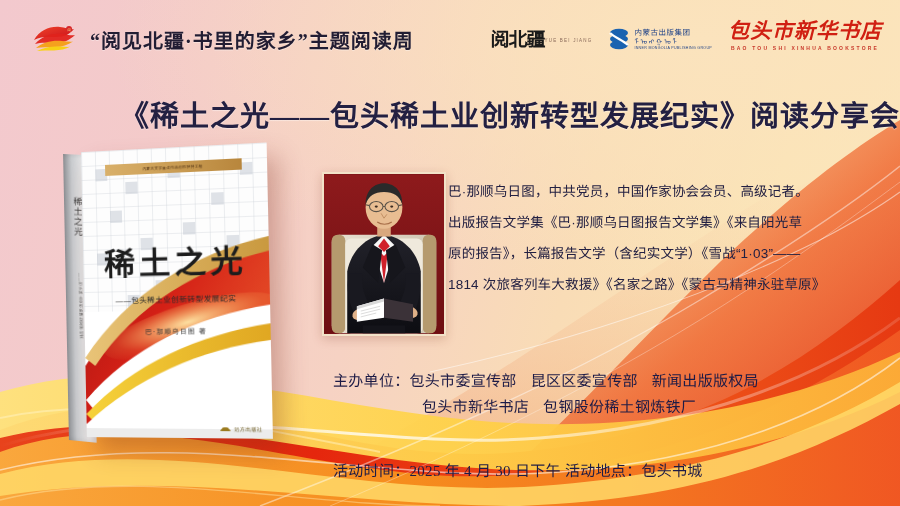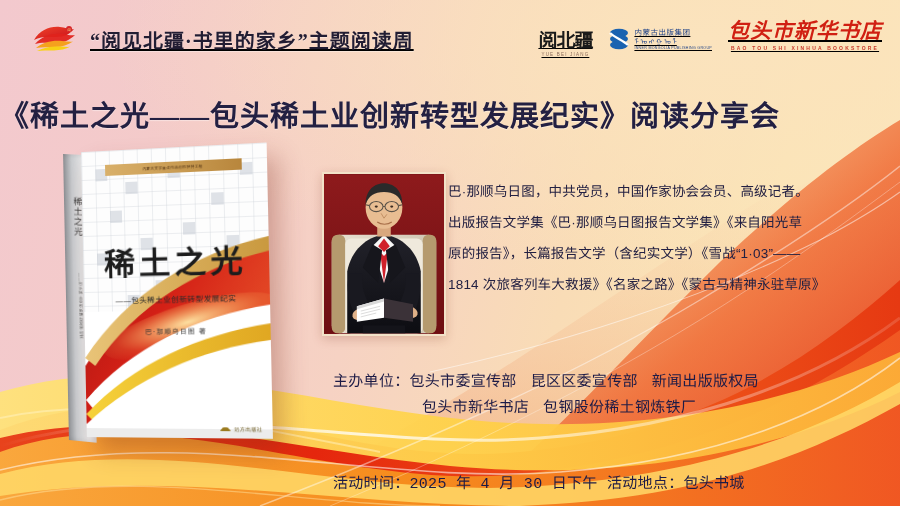--- a/index.html
+++ b/index.html
@@ -20,35 +20,34 @@
   }
 
   
   .bg-waves { position:absolute; left:0; top:0; width:900px; height:506px; }
 
   
   .header {
     position:absolute; left:0; top:0; width:900px; height:78px;
     display:flex; align-items:center; justify-content:space-between;
     padding:0 14px 0 32px;
-    text-decoration:underline;
   }
   .header-left { display:flex; align-items:center; gap:10px; }
   .flag-icon { width:48px; height:30px; flex:0 0 auto; }
   .theme-week {
     font-family:"Liberation Serif","DejaVu Serif",serif;
     font-size:20px; font-weight:bold; color:#221d33;
     letter-spacing:1px; white-space:nowrap;
     text-shadow:0 1px 0 rgba(255,255,255,.35);
   }
 
   .header-right { display:flex; align-items:center; gap:16px; padding-right:4px; }
   .logo { display:flex; align-items:center; height:36px; }
 
-  .logo-ybj { display:flex; flex-direction:column; align-items:center; justify-content:flex-end; }
+  .logo-ybj { display:flex; flex-direction:row; align-items:center; justify-content:flex-end; }
   .logo-ybj .zh {
     font-family:"Liberation Serif","DejaVu Serif",serif;
     font-size:19px; font-weight:bold; color:#1a1a1a; letter-spacing:-1px; line-height:1;
   }
   .logo-ybj .py { font-size:4.5px; color:#8a6a5a; letter-spacing:1.2px; margin-top:2px; }
 
   .logo-nmg { display:flex; align-items:center; gap:4px; }
   .nmg-mark { width:22px; height:24px; flex:0 0 auto; }
   .nmg-text { display:flex; flex-direction:column; justify-content:center; }
   .nmg-text .zh { font-size:7.5px; color:#1b3f86; letter-spacing:.5px; line-height:1.25; white-space:nowrap; }
@@ -59,21 +58,21 @@
   .logo-xh .zh {
     font-family:"Liberation Serif","DejaVu Serif",serif;
     font-size:21px; font-weight:bold; font-style:italic; color:#d01f12;
     letter-spacing:1px; line-height:1; white-space:nowrap;
   }
   .logo-xh .en { font-size:5px; font-weight:bold; color:#c8392b; letter-spacing:2.2px; margin-top:3px; white-space:nowrap; }
 
   
   .main-title {
     position:absolute; left:0; top:92px; width:900px;
-    text-align:left;
+    text-align:right;
     font-family:"Liberation Serif","DejaVu Serif",serif;
     font-size:29px; font-weight:bold; color:#232042;
     letter-spacing:1px; white-space:nowrap;
     text-shadow:0 1px 1px rgba(255,255,255,.4);
   }
 
   
   .book-wrap { position:absolute; left:62px; top:152px; width:230px; height:290px; }
 
   .book {
@@ -165,22 +164,22 @@
   .org {
     position:absolute; left:333px; top:368px; width:560px;
     font-family:"Liberation Sans","DejaVu Sans",sans-serif;
     font-size:15px; color:#1d1b46; line-height:26px; letter-spacing:.3px;
     white-space:nowrap;
   }
   .org .row { display:block; }
   .org .indent { padding-left:89px; }
   .org .gap { display:inline-block; width:14px; }
   .org-meta {
-    position:absolute; left:333px; top:472px; width:560px;
-    font-family:Liberation Mono, monospace;
+    position:absolute; left:333px; top:458px; width:560px;
+    font-family:Liberation Serif, serif;
     font-size:15px; color:#1d1b46; line-height:26px; letter-spacing:.3px;
     white-space:nowrap;
   }
 </style>
 </head>
 <body>
 
 <div class="poster">
 
   <svg class="bg-waves" viewBox="0 0 900 506" preserveAspectRatio="none">

